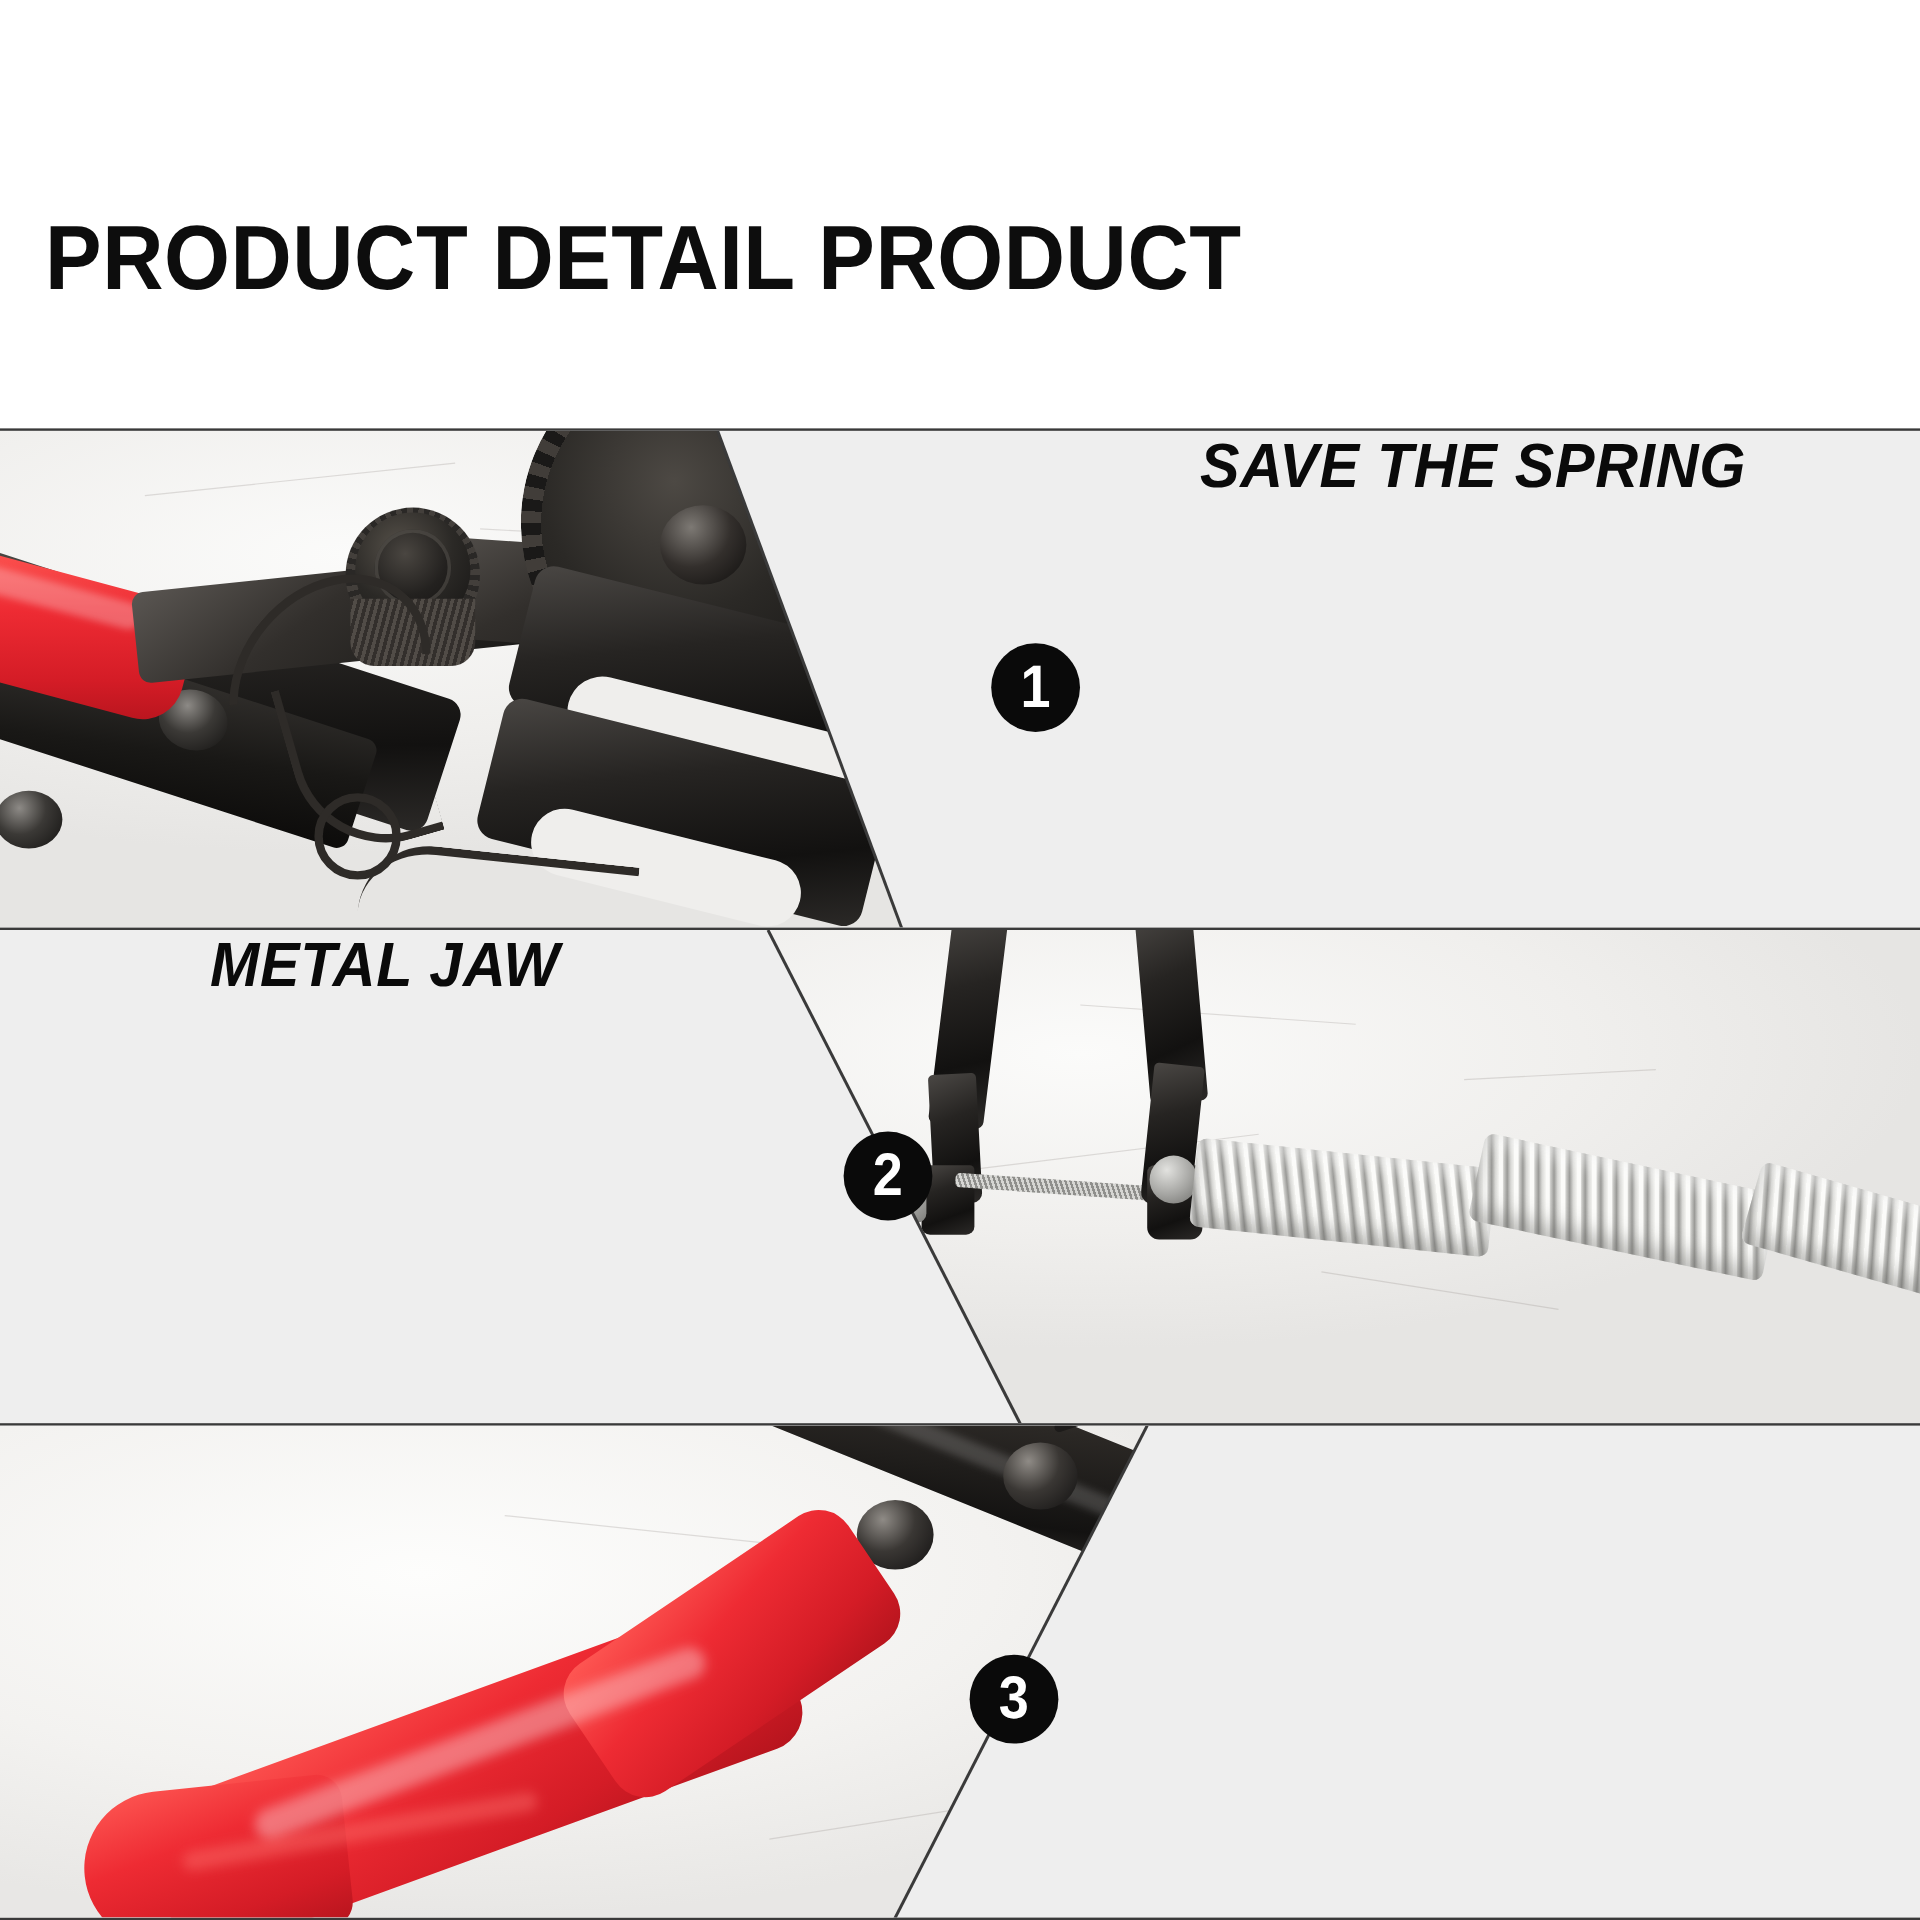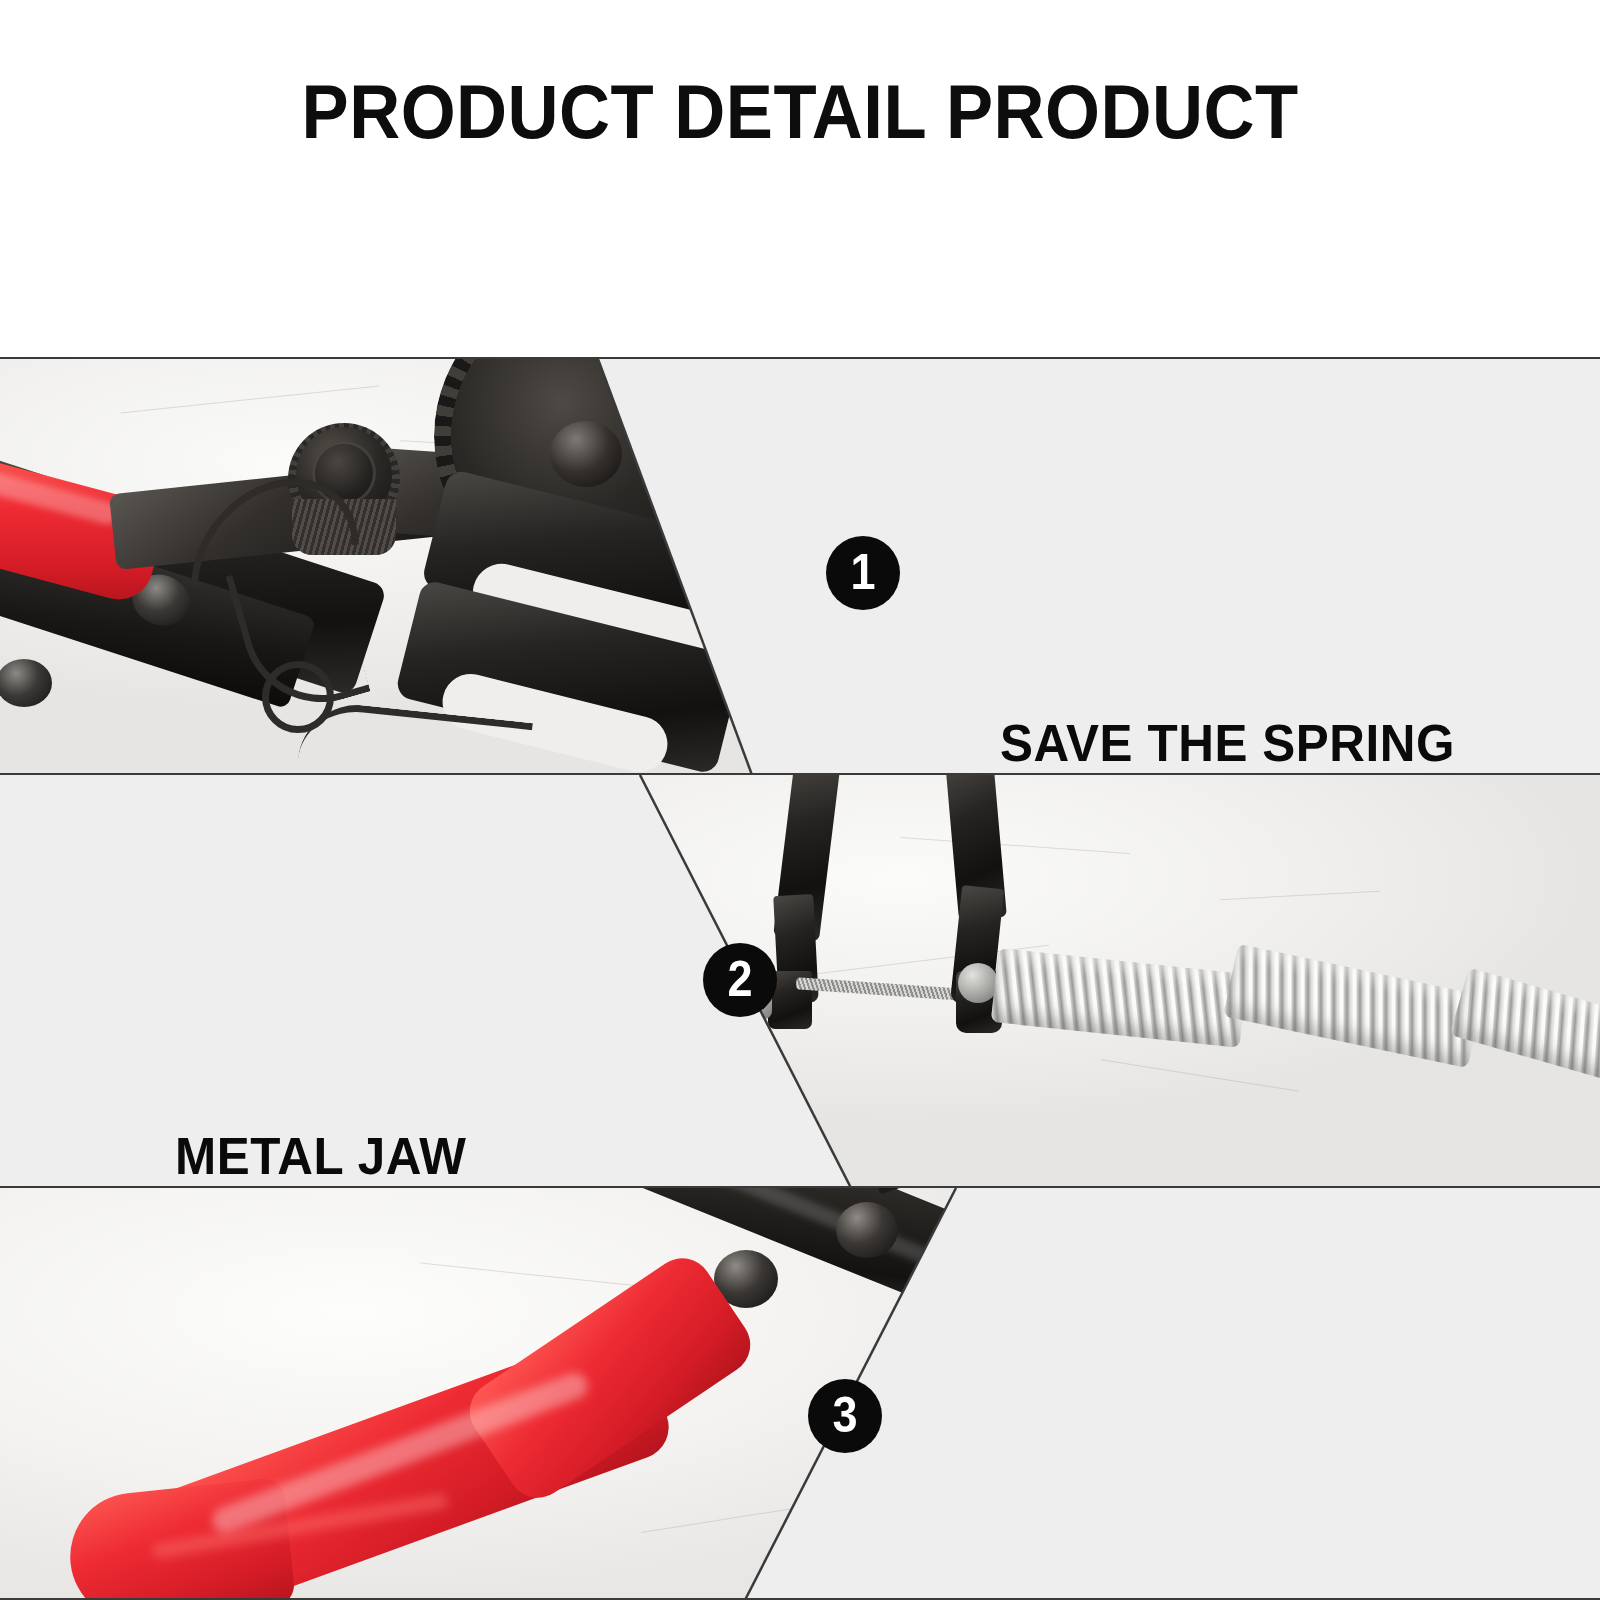--- a/index.html
+++ b/index.html
@@ -9,21 +9,21 @@
     font-family:"Liberation Sans", sans-serif;
     overflow:hidden;
   }
 
   .page { position:relative; width:1600px; height:1600px; background:#fff; }
 
   
   .header {
     position:absolute; left:0; top:0; width:1600px; height:357px;
     background:#ffffff;
-    display:flex; flex-direction:column;
+    display:flex; flex-direction:row;
     align-items:center; justify-content:flex-start;
     padding-top:74px;
   }
   .header-title {
     font-size:76px;
     font-weight:bold;
     color:#0d0d0d;
     letter-spacing:0.5px;
     line-height:1.0;
     transform:scaleX(0.93);
@@ -56,21 +56,21 @@
     overflow:hidden;
   }
   .photo-inner { position:absolute; inset:0; }
 
   
   .seam { position:absolute; inset:0; pointer-events:none; }
 
   
   .caption {
     position:absolute; top:0; height:100%;
-    display:flex; align-items:flex-end;
+    display:flex; align-items:flex-start;font-style:italic;
   }
   .caption-text {
     font-size:52px;
     font-weight:bold;
     color:#0a0a0a;
     letter-spacing:0.6px;
     transform:scaleX(0.95);
     transform-origin:left center;
     white-space:nowrap;
   }

